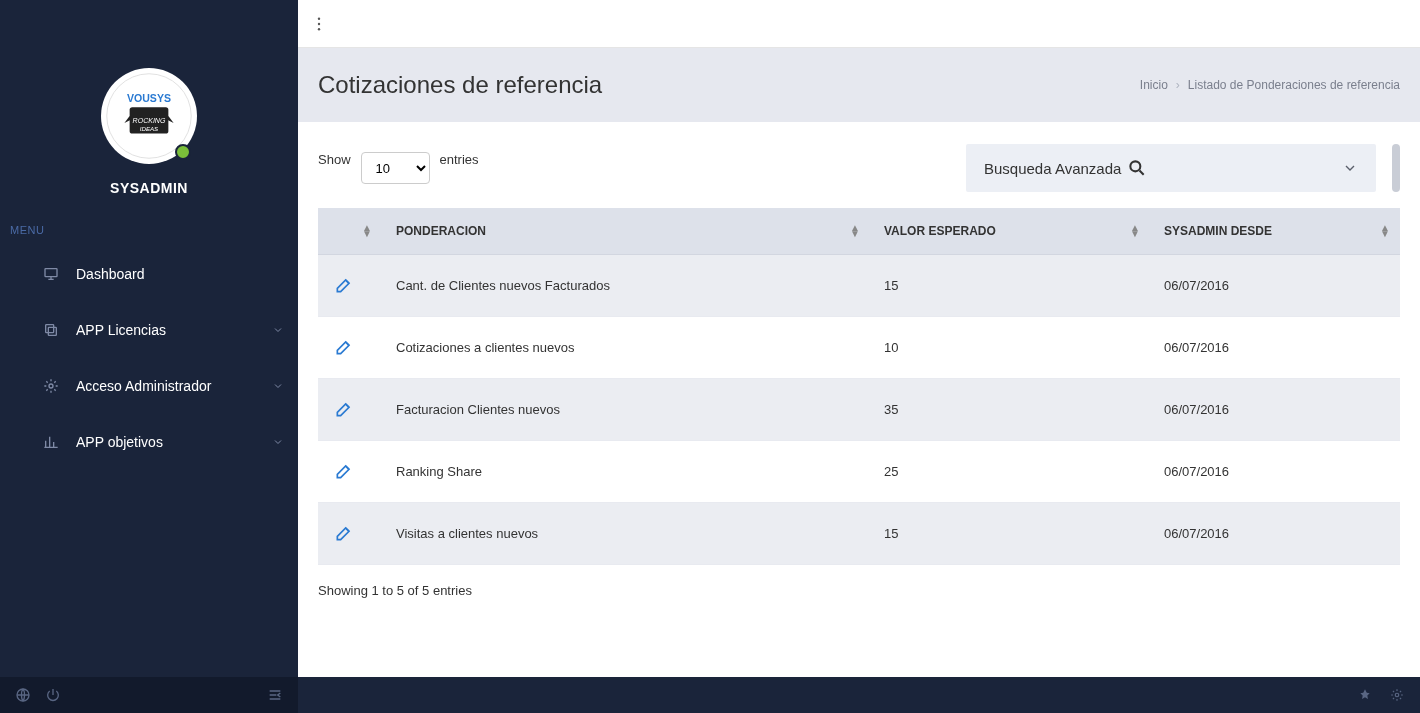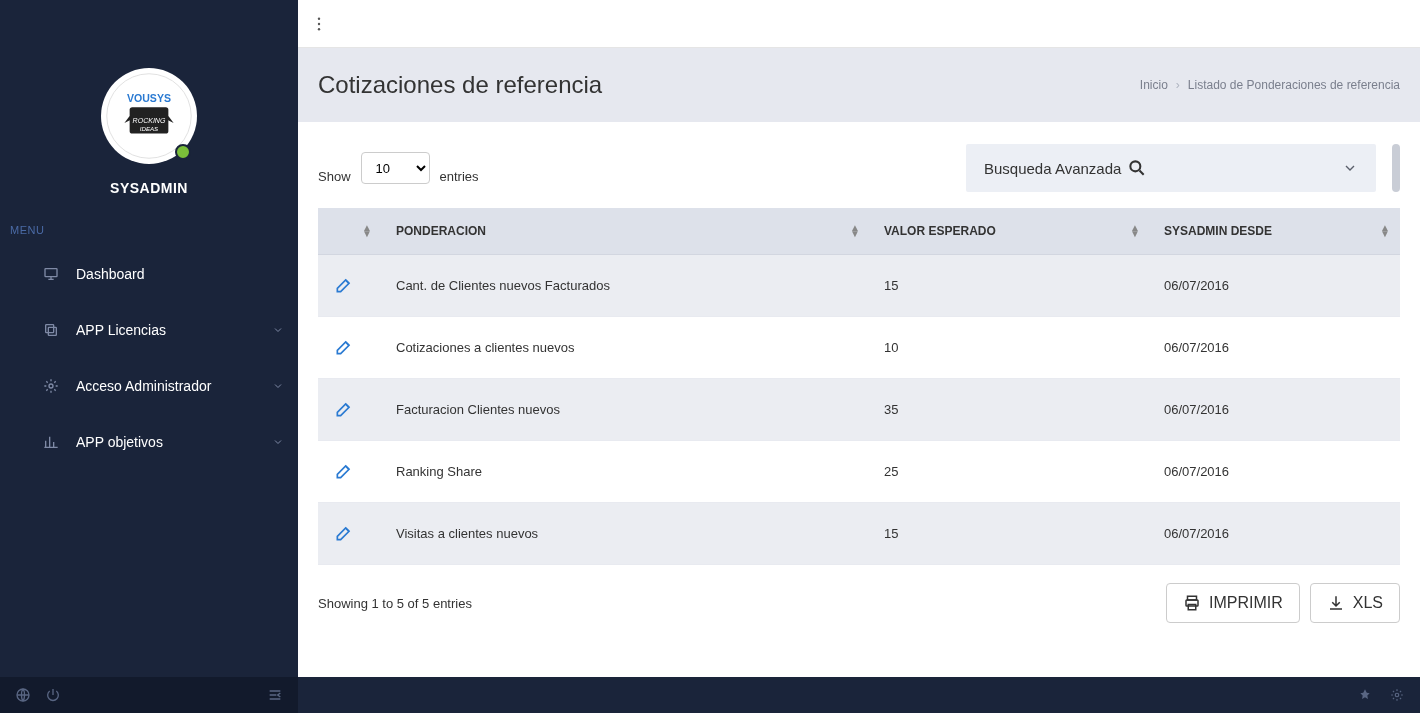--- a/index.html
+++ b/index.html
@@ -27,21 +27,21 @@
   .main { flex:1; display:flex; flex-direction:column; background:#fff; position:relative; }
   .topbar { height:48px; display:flex; align-items:center; padding:0 12px; border-bottom:1px solid #e5e5e5; }
   .topbar .more { color:#555; cursor:pointer; }
   .page-head { background:#e6e8ef; height:74px; display:flex; align-items:center; padding:0 20px; }
   .page-title { font-size:24px; font-weight:400; color:#333; }
   .breadcrumb { margin-left:auto; font-size:12px; color:#7a7f8d; display:flex; align-items:center; gap:8px; }
   .breadcrumb .sep { color:#b0b5c2; }
 
   .content { padding: 22px 20px 12px 20px; overflow:auto; flex:1; position:relative; }
   .topctrl { display:flex; align-items:center; gap:10px; margin-bottom:16px; }
-  .show-entries { display:flex; align-items:flex-end; gap:10px; font-size:13px; color:#333; }
+  .show-entries { display:flex; align-items:flex-start; gap:10px; font-size:13px; color:#333; }
   .select { height:32px; padding:0 22px 0 10px; border:1px solid #ccc; border-radius:4px; background:#fff; font-size:13px; appearance:auto; }
   .advsearch { margin-left:auto; width: 410px; height:48px; background:#eceff5; display:flex; align-items:center; padding:0 18px; color:#333; font-size:15px; font-weight:500; border-radius:2px; cursor:pointer; }
   .advsearch .srch { margin-left:6px; }
   .advsearch .chev { margin-left:auto; color:#5a5f6a; }
   .scroll-hint { width:8px; height:48px; background:#c9cdd6; border-radius:4px; margin-left:6px; }
 
   table.datatbl { width:100%; border-collapse:collapse; }
   table.datatbl thead th { background:#dde1ea; text-align:left; font-size:12px; font-weight:bold; color:#333; padding:16px 14px; border-bottom:1px solid #d2d6e0; position:relative; }
   table.datatbl thead th .sortic { position:absolute; right:10px; top:50%; transform:translateY(-50%); color:#888; font-size:10px; display:flex; flex-direction:column; line-height:6px;}
   table.datatbl tbody tr:nth-child(odd) { background:#ebedf2; }
@@ -271,36 +271,20 @@
               <td>Visitas a clientes nuevos</td>
               <td>15</td>
               <td>06/07/2016</td>
             </tr>
           </tbody>
       </table>
 
       <div class="tblfoot">
         <div class="info">Showing 1 to 5 of 5 entries</div>
         <div class="rightctrls">
-          <div class="exportrow">
-            <div class="btn">
-              <svg width="18" height="18" viewBox="0 0 24 24">
-                  <rect x="6" y="3" width="12" height="5" fill="none" stroke="#333" stroke-width="2"></rect>
-                  <rect x="4" y="8" width="16" height="8" rx="1" fill="none" stroke="#333" stroke-width="2"></rect>
-                  <rect x="7" y="14" width="10" height="7" fill="none" stroke="#333" stroke-width="2"></rect>
-                </svg>
-              <span>IMPRIMIR</span>
-            </div>
-            <div class="btn">
-              <svg width="18" height="18" viewBox="0 0 24 24">
-                  <path d="M12 3v12M7 11l5 5 5-5M4 20h16" fill="none" stroke="#333" stroke-width="2"></path>
-                </svg>
-              <span>XLS</span>
-            </div>
-          </div>
         </div>
       </div>
     </div>
 
     <div class="main-footer">
       <div class="foot-btn">
         <svg width="14" height="14" viewBox="0 0 24 24">
             <path d="M12 2l3 6 5 1-4 4 1 6-5-3-5 3 1-6-4-4 5-1z" fill="currentColor"></path>
           </svg>
       </div>

